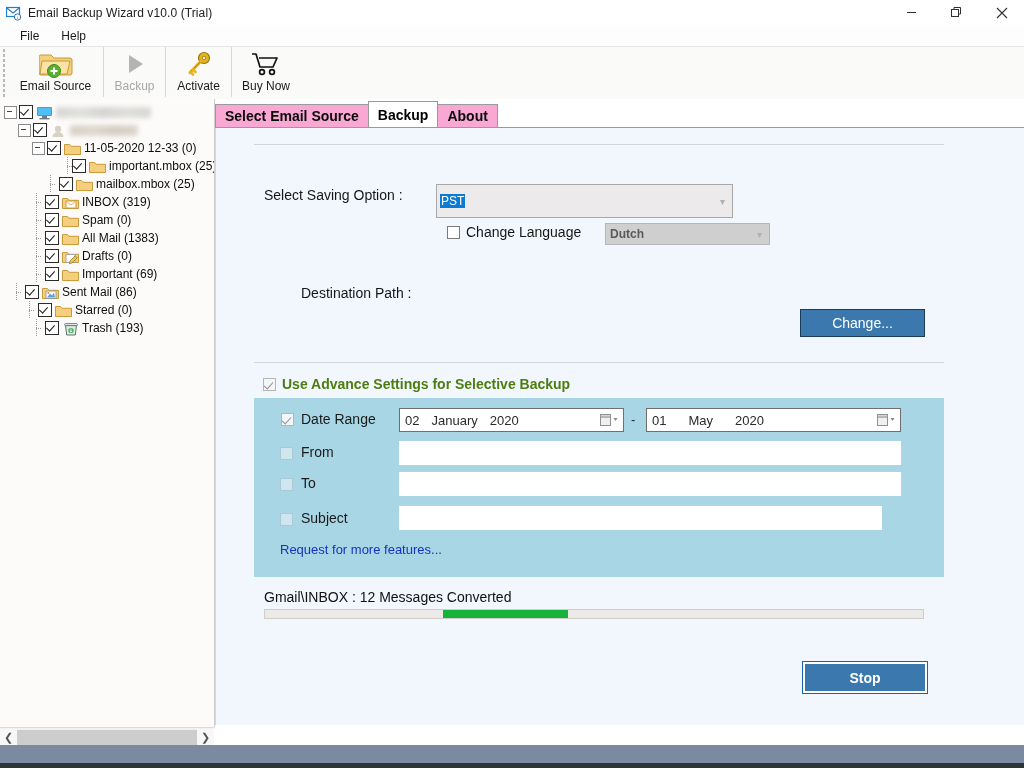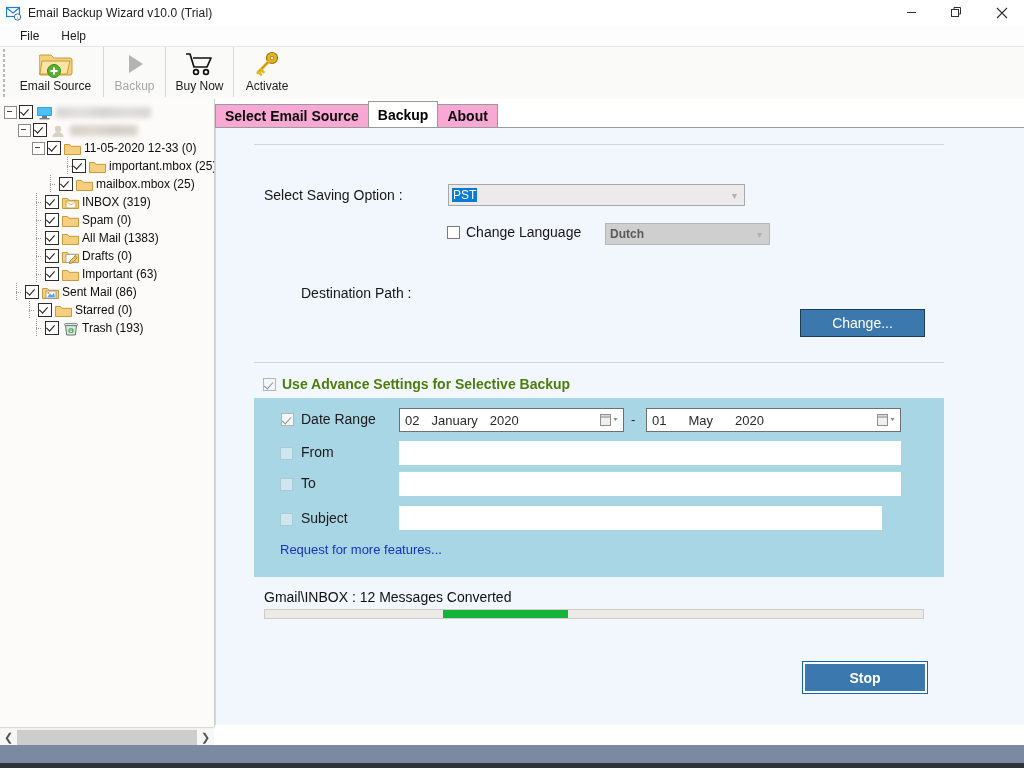--- a/index.html
+++ b/index.html
@@ -317,43 +317,43 @@
 
     <div class="tb-btn disabled" style="width:62px;">
       <div class="tb-ico">
         <svg width="26" height="26" viewBox="0 0 26 26">
           <path d="M7 4 L21 13 L7 22 z" fill="#b4b4b4"></path>
         </svg>
       </div>
       <div class="tb-label">Backup</div>
     </div>
 
-    <div class="tb-btn" style="width:68px;">
-      <div class="tb-ico">
-        <svg width="30" height="26" viewBox="0 0 30 26">
-          <path d="M1 3 h4 l4 13 h13 l4 -9 H8" fill="none" stroke="#111" stroke-width="1.7" stroke-linejoin="round"></path>
-          <circle cx="11" cy="21" r="2.4" fill="none" stroke="#111" stroke-width="1.7"></circle>
-          <circle cx="21" cy="21" r="2.4" fill="none" stroke="#111" stroke-width="1.7"></circle>
-        </svg>
-      </div>
-      <div class="tb-label">Buy Now</div>
-    </div>
-
     <div class="tb-btn" style="width:66px;">
       <div class="tb-ico">
         <svg width="28" height="26" viewBox="0 0 28 26">
           <circle cx="19" cy="7" r="5.5" fill="#e8b422" stroke="#9a7408" stroke-width="1.2"></circle>
           <circle cx="19" cy="7" r="1.8" fill="#fff8dc" stroke="#9a7408" stroke-width="0.8"></circle>
           <path d="M15.2 11 L5 21.5" stroke="#e8b422" stroke-width="3.2" stroke-linecap="round"></path>
           <path d="M15.2 11 L5 21.5" stroke="#9a7408" stroke-width="0.8" fill="none"></path>
           <path d="M8 18.5 l2.5 2.5 M5.5 21 l2.5 2.5" stroke="#e8b422" stroke-width="2.6" stroke-linecap="round"></path>
         </svg>
       </div>
       <div class="tb-label">Activate</div>
     </div>
+
+    <div class="tb-btn" style="width:68px;">
+      <div class="tb-ico">
+        <svg width="30" height="26" viewBox="0 0 30 26">
+          <path d="M1 3 h4 l4 13 h13 l4 -9 H8" fill="none" stroke="#111" stroke-width="1.7" stroke-linejoin="round"></path>
+          <circle cx="11" cy="21" r="2.4" fill="none" stroke="#111" stroke-width="1.7"></circle>
+          <circle cx="21" cy="21" r="2.4" fill="none" stroke="#111" stroke-width="1.7"></circle>
+        </svg>
+      </div>
+      <div class="tb-label">Buy Now</div>
+    </div>
   </div>
 
   <div class="treepane">
     <div class="tree" id="tree-root">
         <div class="tnode" style="padding-left: 4px;">
           <span class="expander"></span>
           <span class="cb checked"></span>
           <span class="tico"><svg width="17" height="15" viewBox="0 0 17 15">
               <rect x="1" y="2" width="15" height="9" rx="1" fill="#2aa6e8"></rect>
               <rect x="2" y="3" width="13" height="7" fill="#4fc0f5"></rect>
@@ -437,21 +437,21 @@
             </svg></span>
           <span class="tlabel">Drafts (0)</span>
         </div>
         <div class="tnode" style="padding-left: 32px;">
           <span class="dots branch"></span>
           <span style="width: 4px;"></span>
           <span class="cb checked"></span>
           <span class="tico"><svg width="17" height="15" viewBox="0 0 17 15">
               <path d="M0.5 3.5 h5 l1.6 1.8 h9.4 v8.2 h-16 z" fill="#f5cf7e" stroke="#c3922c" stroke-width="0.9"></path>
             </svg></span>
-          <span class="tlabel">Important (63)</span>
+          <span class="tlabel">Important (69)</span>
         </div>
         <div class="tnode" style="padding-left: 12px;">
           <span class="dots branch"></span>
           <span style="width: 4px;"></span>
           <span class="cb checked"></span>
           <span class="tico"><svg width="17" height="15" viewBox="0 0 17 15">
               <path d="M0.5 3.5 h5 l1.6 1.8 h9.4 v8.2 h-16 z" fill="#f5cf7e" stroke="#c3922c" stroke-width="0.9"></path>
               <rect x="4" y="6" width="10" height="7.5" fill="#ffffff" stroke="#8a8a8a" stroke-width="0.8"></rect>
               <path d="M5 12.5 L8 8.5 L10 10.5 L12 7.5 L13 12.5 z" fill="#5fa0d8"></path>
               <circle cx="6.3" cy="8" r="1" fill="#e8903c"></circle>
@@ -498,21 +498,21 @@
       <div class="tab">About</div>
     </div>
     <div class="tabline"></div>
 
     <div class="panel">
 
       <div class="sep" style="left:38px; top:16px; width:690px;"></div>
 
       <div class="lbl" style="left:48px; top:59px;">Select Saving Option :</div>
 
-      <div class="combo" style="left:232px; top:56px; width:297px; height:22px;">
+      <div class="combo" style="left:220px; top:56px; width:297px; height:34px;">
         <span class="selval">PST</span>
         <span class="arrow">▾</span>
       </div>
 
       <div class="chk" style="left:231px; top:98px;"></div>
       <div class="lbl" style="left:250px; top:96px;">Change Language</div>
 
       <div class="combo" style="left:389px; top:95px; width:165px; height:22px; background:#cfcfcf; border-color:#b6b6b6;">
         <span class="selval gray">Dutch</span>
         <span class="arrow">▾</span>

